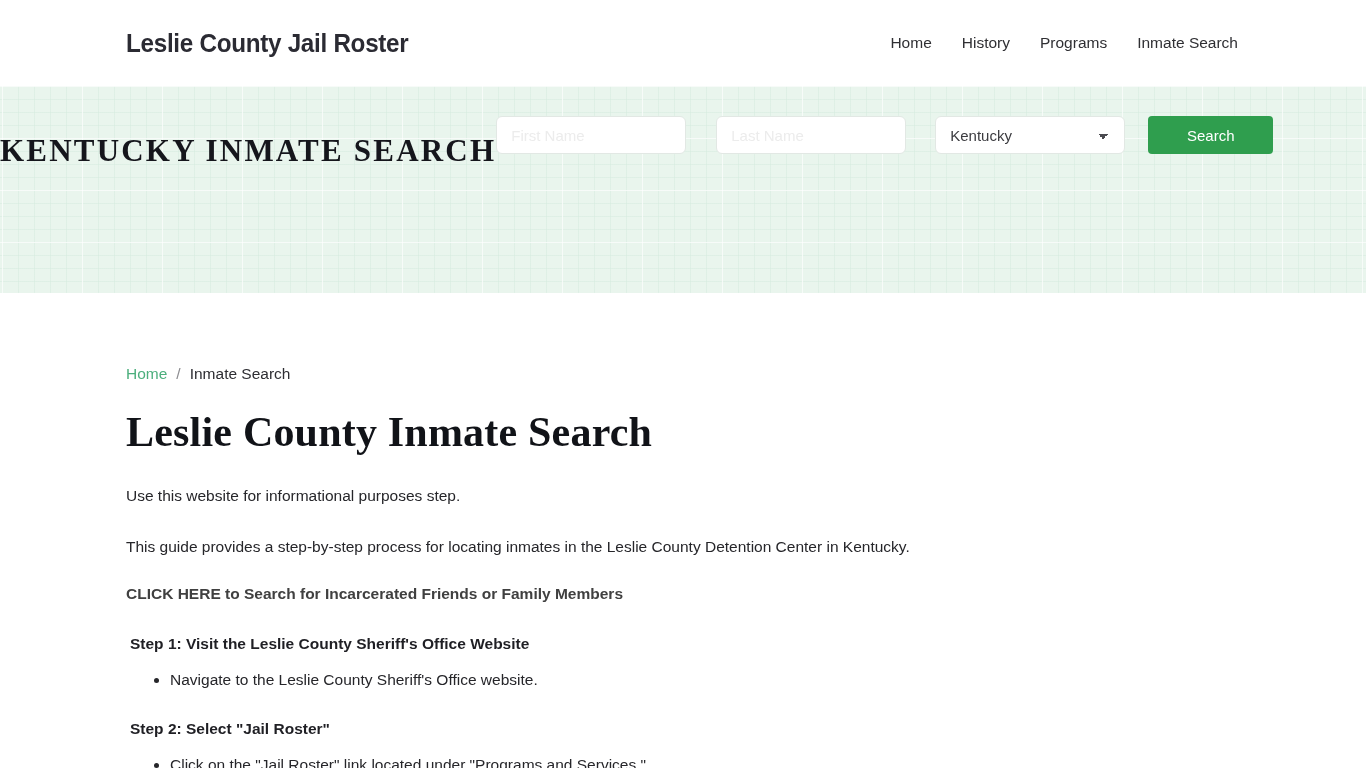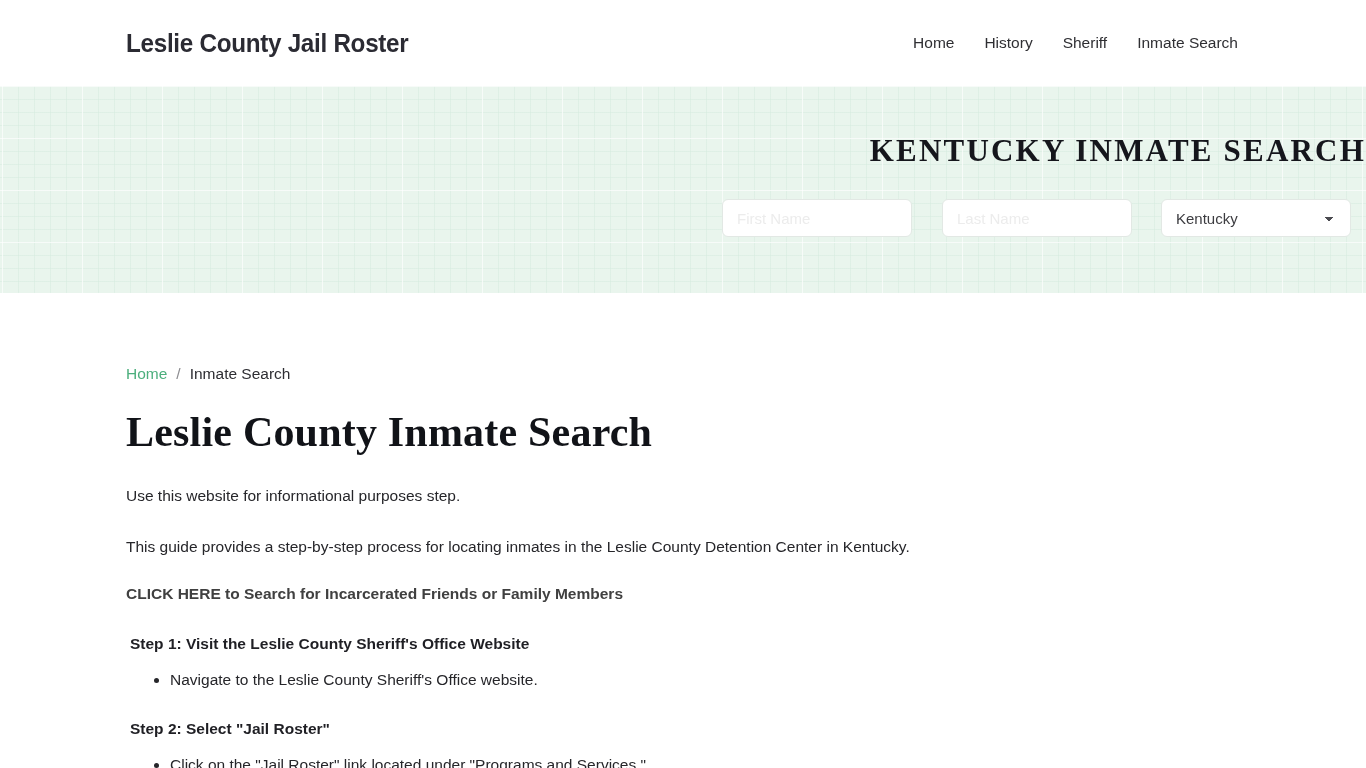--- a/index.html
+++ b/index.html
@@ -49,22 +49,22 @@
     height: 207px;
     background-color: #e9f5ed;
     background-image:
       linear-gradient(to right, rgba(255,255,255,0.75) 1px, transparent 1px),
       linear-gradient(to bottom, rgba(255,255,255,0.75) 1px, transparent 1px),
       linear-gradient(to right, rgba(214,236,223,0.55) 1px, transparent 1px),
       linear-gradient(to bottom, rgba(214,236,223,0.55) 1px, transparent 1px);
     background-size: 80px 52px, 80px 52px, 16px 13px, 16px 13px;
     background-position: 2px 0px, 2px 0px, 2px 0, 2px 0;
     display: flex;
-    flex-direction: column;
-    align-items: flex-end;
+    flex-direction: row;
+    align-items: flex-start;
   }
   .hero-title {
     margin: 0;
     padding-top: 47px;
     font-family: "Liberation Serif", serif;
     font-size: 31px;
     font-weight: 700;
     letter-spacing: 2.2px;
     color: #15161c;
     white-space: nowrap;
@@ -185,33 +185,34 @@
   }
 </style>
 </head>
 <body>
 
 <header class="site-header">
   <div class="brand">Leslie County Jail Roster</div>
   <nav class="main-nav">
     <a class="nav-link" href="#">Home</a>
     <a class="nav-link" href="#">History</a>
-    <a class="nav-link" href="#">Sheriff</a>
+    <a class="nav-link" href="#">Programs</a>
     <a class="nav-link" href="#">Inmate Search</a>
   </nav>
 </header>
 
 <section class="hero">
   <h1 class="hero-title">KENTUCKY INMATE SEARCH</h1>
   <form class="search-form">
     <input class="text-input first" type="text" placeholder="First Name" style="">
     <input class="text-input last" type="text" placeholder="Last Name" style="">
     <select class="state-select">
       <option>Kentucky</option>
     </select>
+    <button class="search-button" type="button">Search</button>
   </form>
 </section>
 
 <main class="content">
   <div class="breadcrumb">
     <a class="crumb-link" href="#">Home</a>
     <span class="crumb-sep">/</span>
     <span class="crumb-current">Inmate Search</span>
   </div>
 

